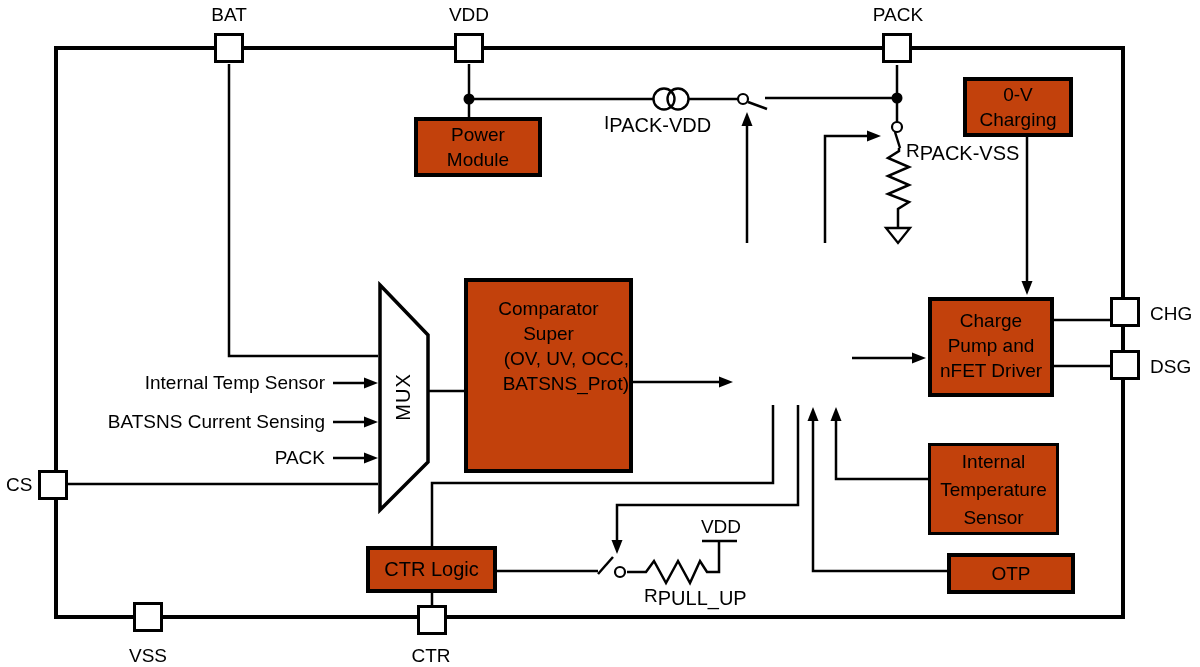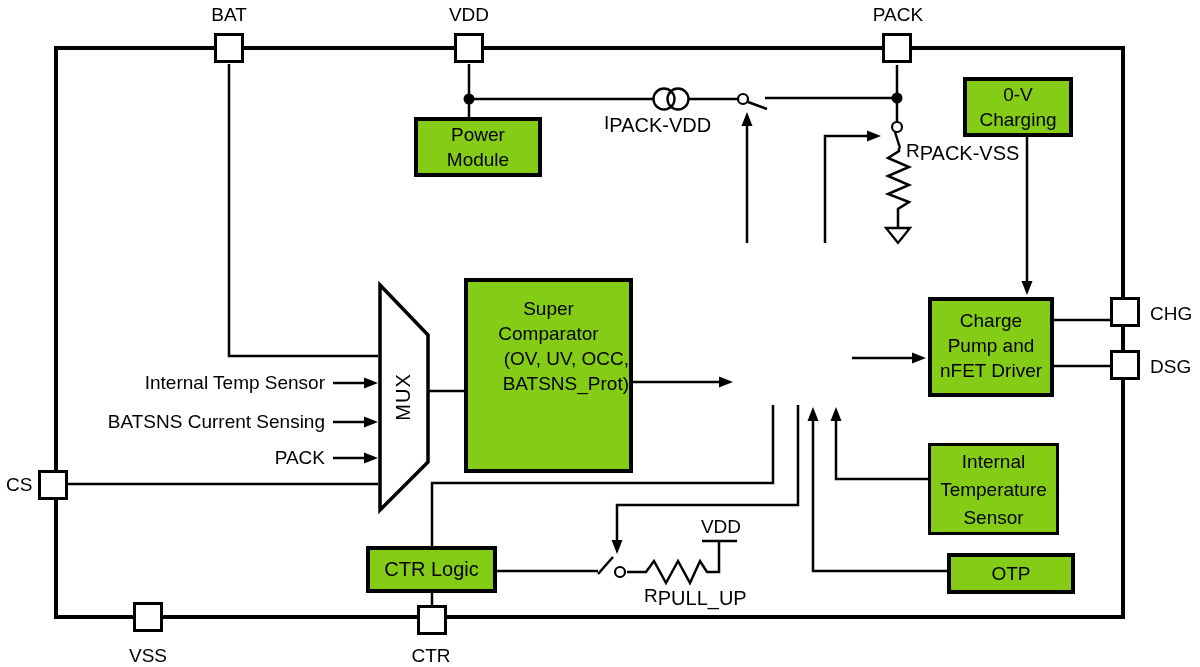--- a/index.html
+++ b/index.html
@@ -7,21 +7,21 @@
     position:relative;width:1200px;height:667px;background:#ffffff;
     font-family:"Liberation Sans",sans-serif;color:#000;overflow:hidden;
   }
   .abs{position:absolute;}
   #outer-border{
     left:54px;top:46px;width:1071px;height:573px;
     border:4px solid #000;box-sizing:border-box;background:transparent;
   }
   svg.layer{left:0;top:0;width:1200px;height:667px;}
   .blk{
-    position:absolute;background:#84cc16;border:4px solid #000;box-sizing:border-box;
+    position:absolute;background:#c2410c;border:4px solid #000;box-sizing:border-box;
     font-size:19px;line-height:25px;text-align:center;
   }
   .blk.flexc{display:flex;align-items:center;justify-content:center;}
   .pin{
     position:absolute;width:30px;height:30px;background:#fff;
     border:3px solid #000;box-sizing:border-box;z-index:6;
   }
   .lbl{
     position:absolute;font-size:19px;line-height:21px;white-space:nowrap;z-index:7;
   }
@@ -140,22 +140,22 @@
     <div>Power</div>
     <div>Module</div>
   </div>
 
   <div id="zero-v-charging" class="blk" style="left:963px;top:77px;width:110px;height:60px;">
     <div>0-V</div>
     <div>Charging</div>
   </div>
 
   <div id="super-comparator" class="blk" style="left:464px;top:278px;width:169px;height:195px;">
+    <div>Comparator</div>
     <div>Super</div>
-    <div>Comparator</div>
     <div class="sc-detail">
       <div>(OV, UV, OCC,</div>
       <div>BATSNS_Prot)</div>
     </div>
   </div>
 
 
   <div id="charge-pump" class="blk" style="left:928px;top:297px;width:126px;height:100px;">
     <div>Charge</div>
     <div>Pump and</div>

